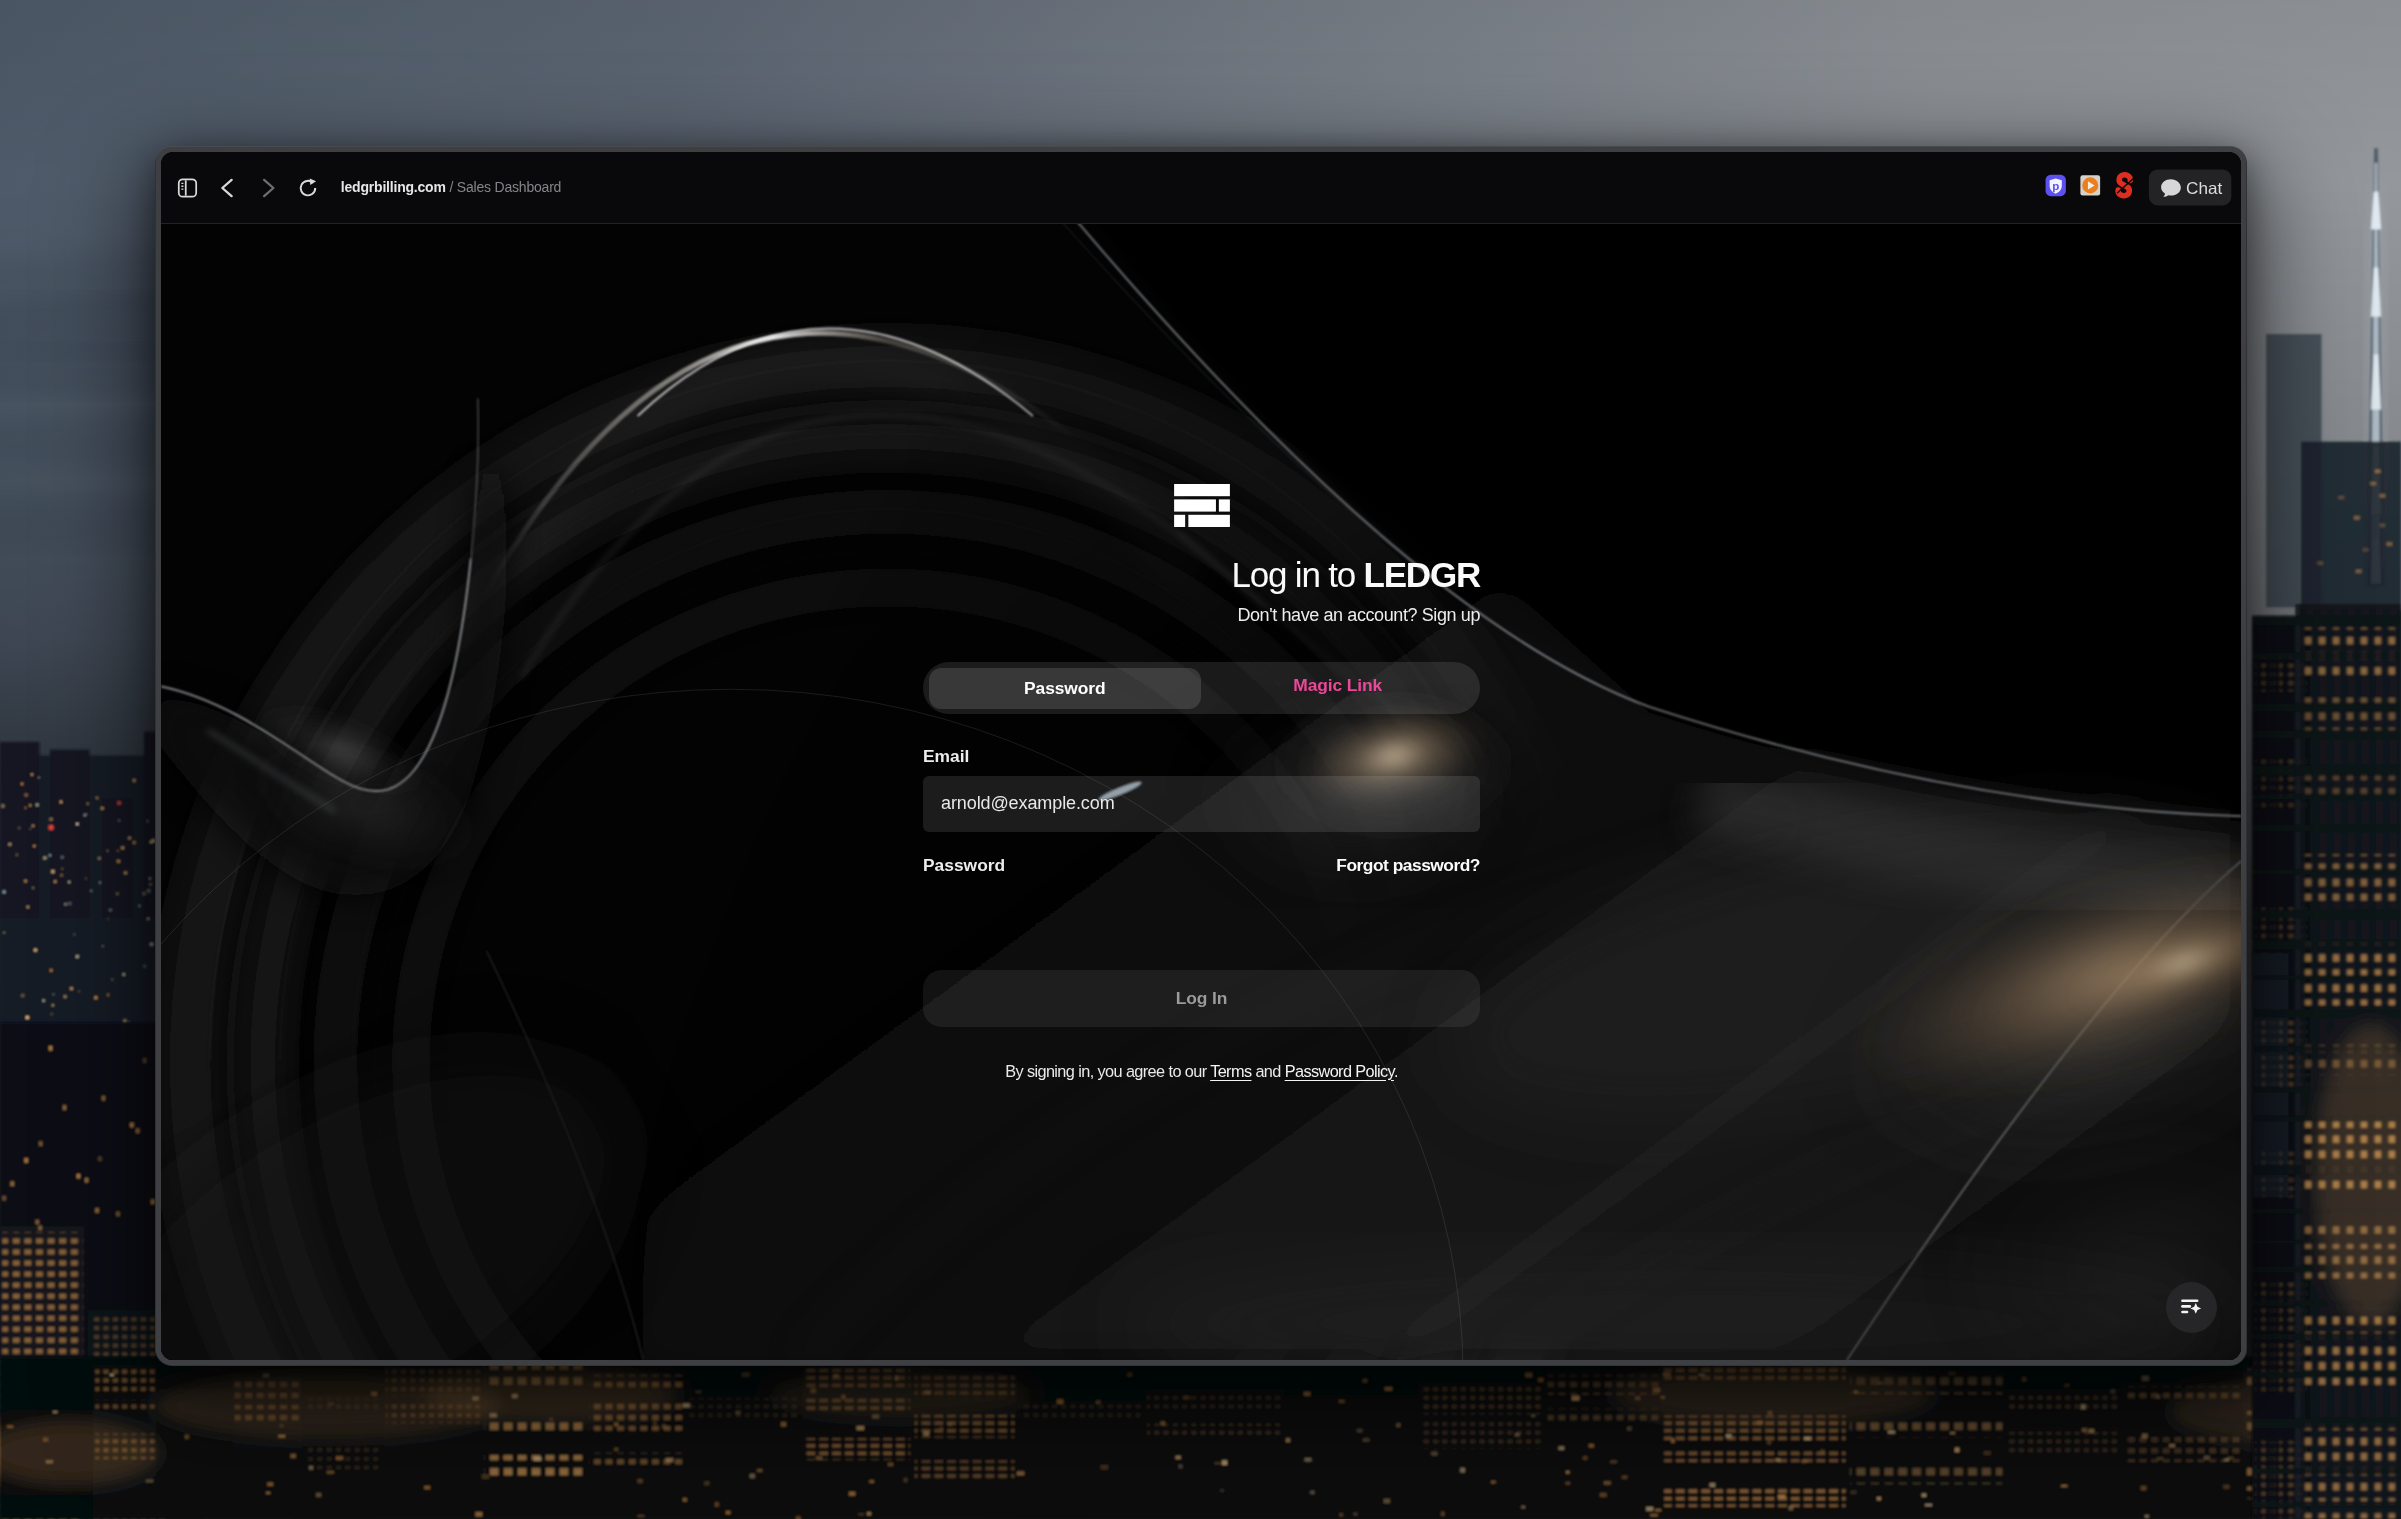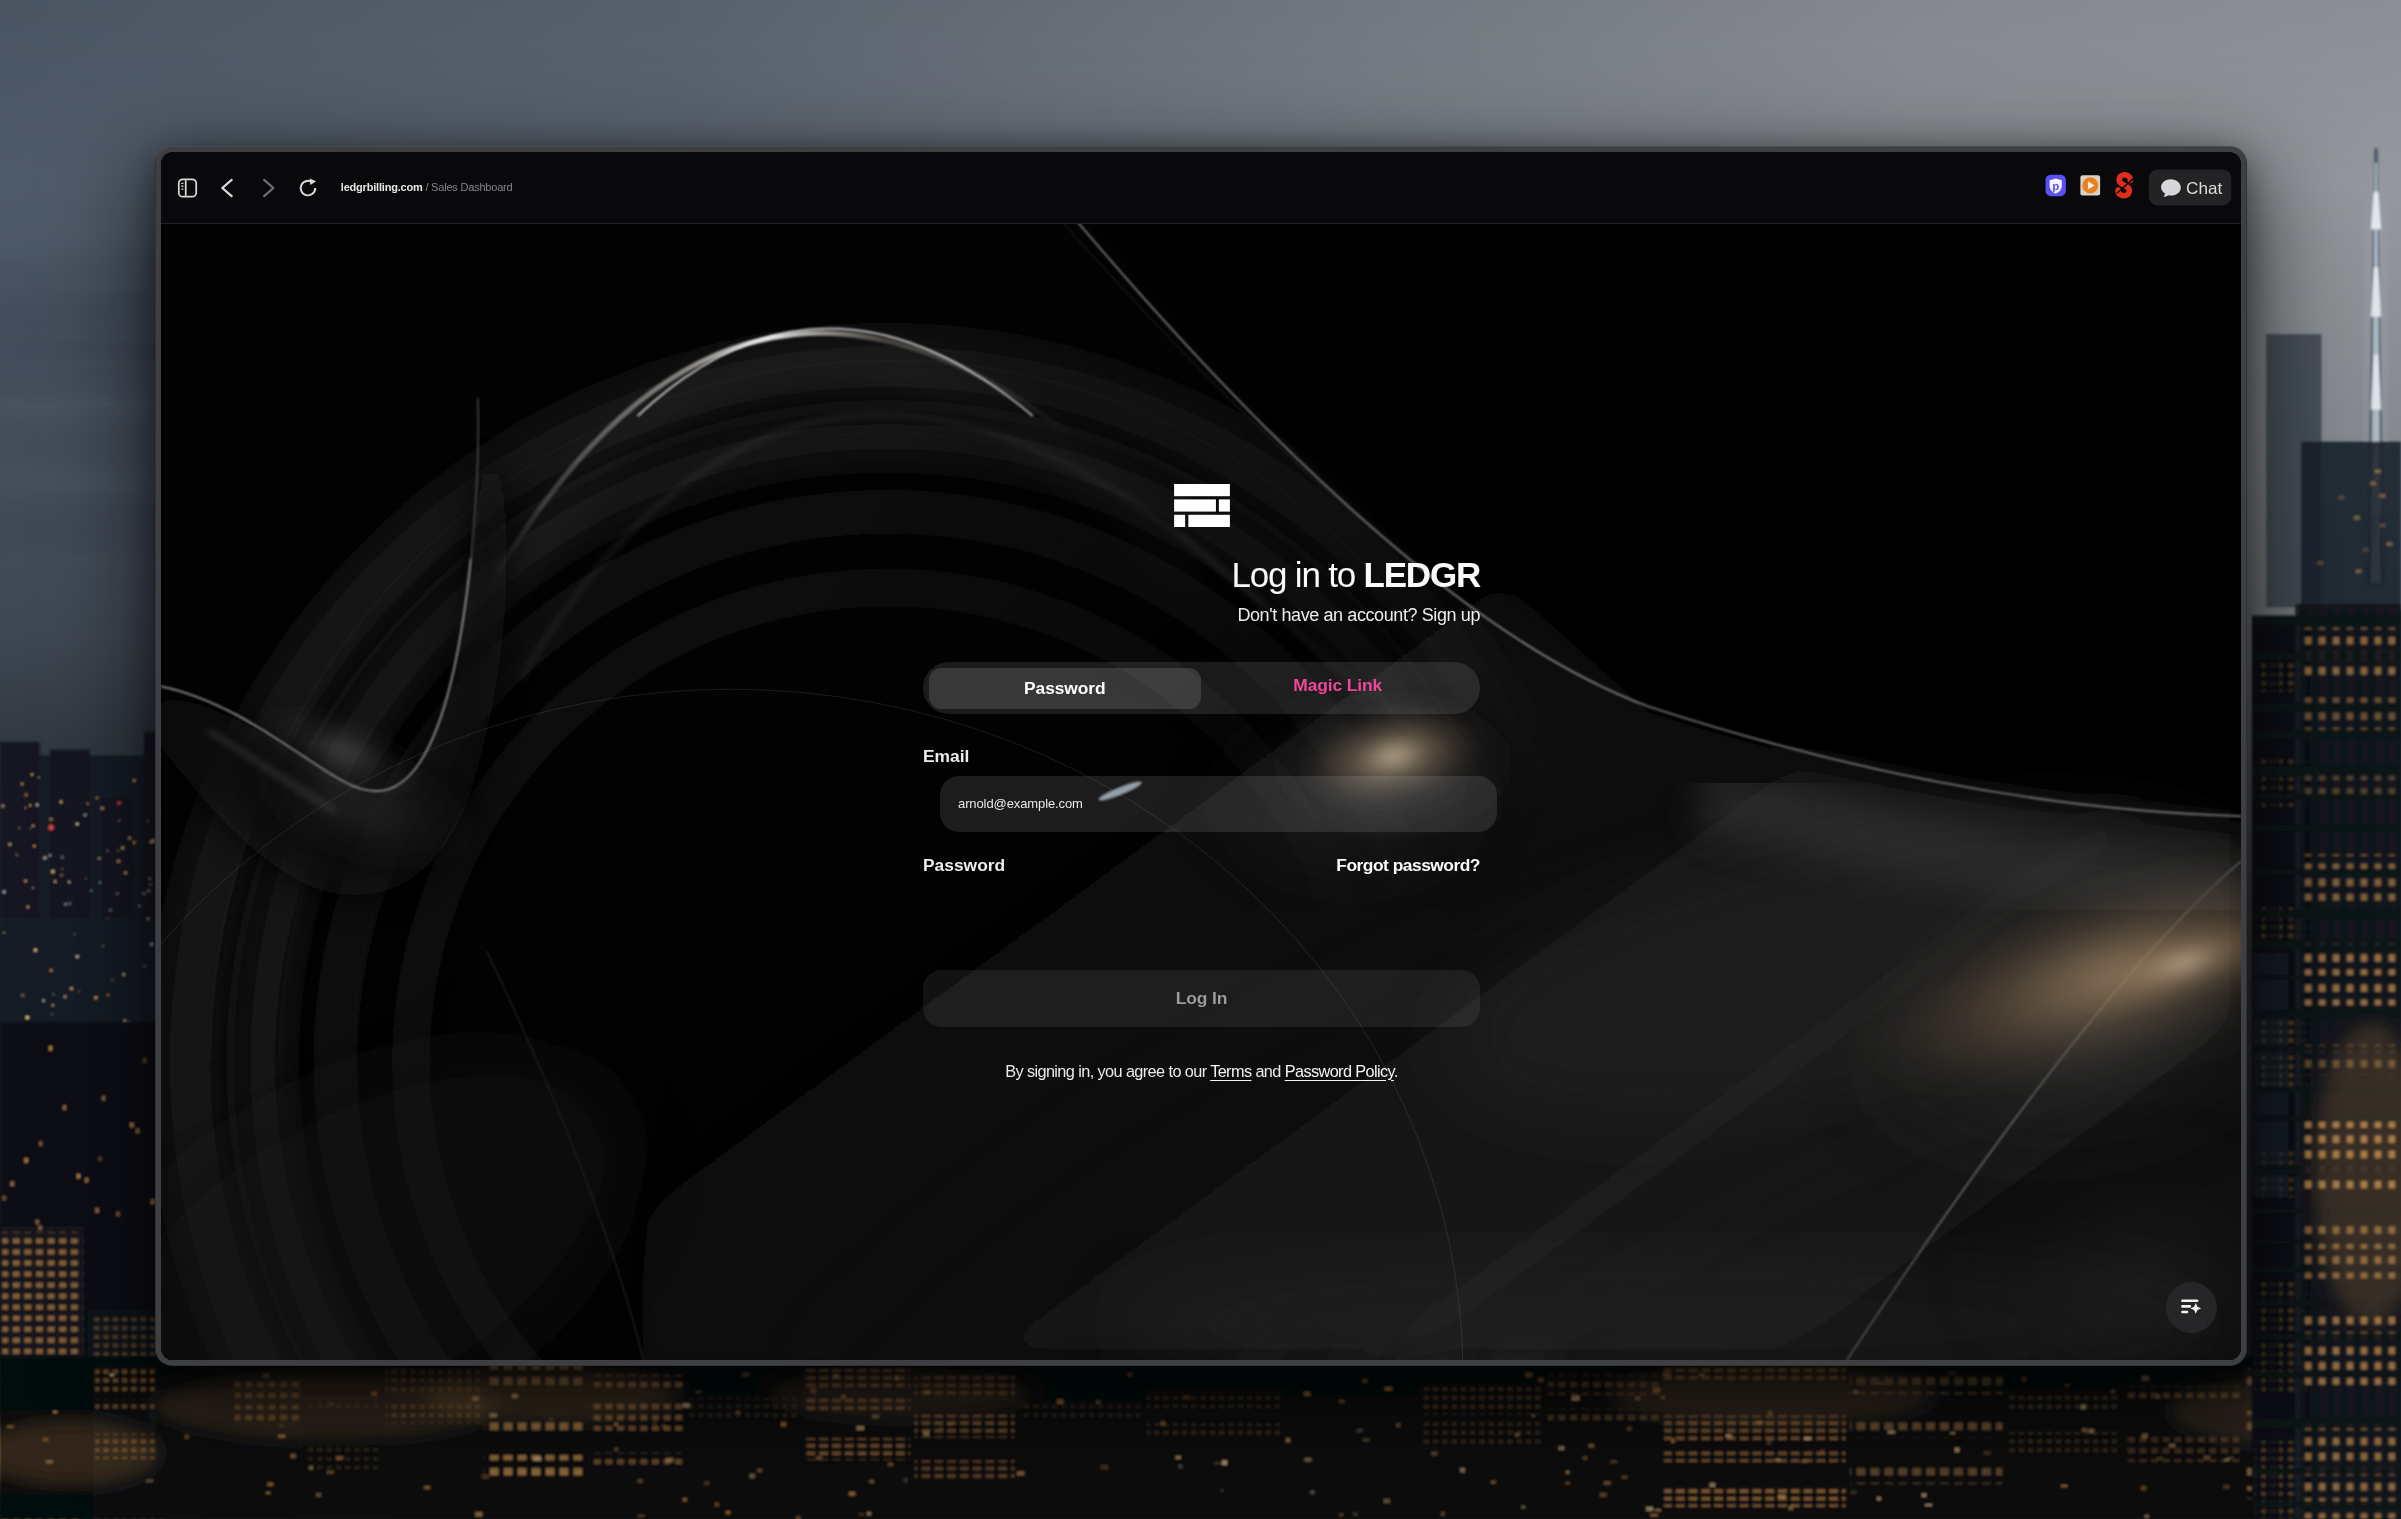--- a/index.html
+++ b/index.html
@@ -10,21 +10,21 @@
   #win{position:absolute;left:155px;top:146px;width:2092px;height:1220px;transform:translateZ(0);
        background:#3d3f42;border-radius:17.4px;
        box-shadow:0 35px 93px 17.4px rgba(0,0,0,0.55), 0 9.3px 35px rgba(0,0,0,0.45);}
   #win:before{content:"";position:absolute;inset:0;border-radius:17.4px;
        box-shadow:inset 0 0.6px 0 rgba(255,255,255,0.22), inset 0 0 0 0.6px rgba(0,0,0,0.35);}
   #inner{position:absolute;left:5.8px;top:5.8px;right:5.8px;bottom:5.8px;
        border-radius:12.2px;background:#000;overflow:hidden;}
   #toolbar{position:absolute;left:0;top:0;right:0;height:71px;background:#09090b;
        border-bottom:1.2px solid #222224;}
   #url{position:absolute;left:180px;top:0;height:71px;display:flex;align-items:center;
-       font-size:11px;letter-spacing:-0.2px;color:#e6e6e8;font-weight:700;}
+       font-size:14px;letter-spacing:-0.2px;color:#e6e6e8;font-weight:700;}
   #url .dim{color:#86868a;font-weight:400;}
   #content{position:absolute;left:0;top:72px;right:0;bottom:0;background:#030303;}
   #swirl{position:absolute;left:0;top:0;width:100%;height:100%;}
 
   
   #col{position:absolute;left:50%;top:0;width:557px;margin-left:-278px;height:100%;}
   #logo{position:absolute;left:50%;margin-left:-28px;top:260px;width:56px;height:43px;}
   #title{position:absolute;left:0;right:0;top:330px;text-align:right;color:#fafafa;
         font-size:35px;font-weight:400;line-height:41px;letter-spacing:-1.2px;}
   #title b{font-weight:700;}
@@ -33,24 +33,24 @@
   #tabs{position:absolute;left:0;top:438px;width:557px;height:52px;border-radius:26px;
         background:rgba(255,255,255,0.10);}
   #tabActive{position:absolute;left:5.8px;top:5.8px;width:272px;height:41px;border-radius:12.2px;
         background:rgba(255,255,255,0.13);
         display:flex;align-items:center;justify-content:center;
         color:#fff;font-size:17.4px;font-weight:700;letter-spacing:-0.1px;}
   #tabIdle{position:absolute;right:5.8px;top:0;width:273px;height:48px;
         display:flex;align-items:center;justify-content:center;
         color:#ec4899;font-size:17.4px;font-weight:700;letter-spacing:-0.1px;}
   .label{position:absolute;color:#ededed;font-size:17.4px;font-weight:700;line-height:21px;}
-  .input{position:absolute;left:0;width:557px;height:56px;border-radius:19px;
+  .input{position:absolute;left:0;width:557px;height:56px;border-radius:6px;
         background:rgba(255,255,255,0.105);
-        display:flex;align-items:center;color:#e8e8e8;font-size:13px;padding-left:18px;letter-spacing:-0.1px;
-        box-sizing:border-box;margin-left:17px;}
+        display:flex;align-items:center;color:#e8e8e8;font-size:18px;padding-left:18px;letter-spacing:-0.1px;
+        box-sizing:border-box;}
   #forgot{position:absolute;right:0;top:631px;color:#fcfcfc;font-size:17.4px;font-weight:700;line-height:21px;letter-spacing:-0.5px;}
   #login{position:absolute;left:0;top:746px;width:557px;height:57px;border-radius:18.6px;
         background:rgba(255,255,255,0.07);display:flex;align-items:center;justify-content:center;
         color:#9b9b9b;font-size:17.4px;font-weight:700;letter-spacing:-0.1px;}
   #footer{position:absolute;left:-116px;right:-116px;top:837px;text-align:center;color:#eaeaea;
         font-size:16.3px;line-height:21px;font-weight:400;letter-spacing:-0.6px;}
   #footer a{color:#f5f5f5;text-decoration:underline;text-underline-offset:2.9px;}
   #aibtn{position:absolute;right:24.4px;bottom:27px;width:51px;height:51px;border-radius:50%;
         background:rgba(40,40,42,0.9);}
 </style>

